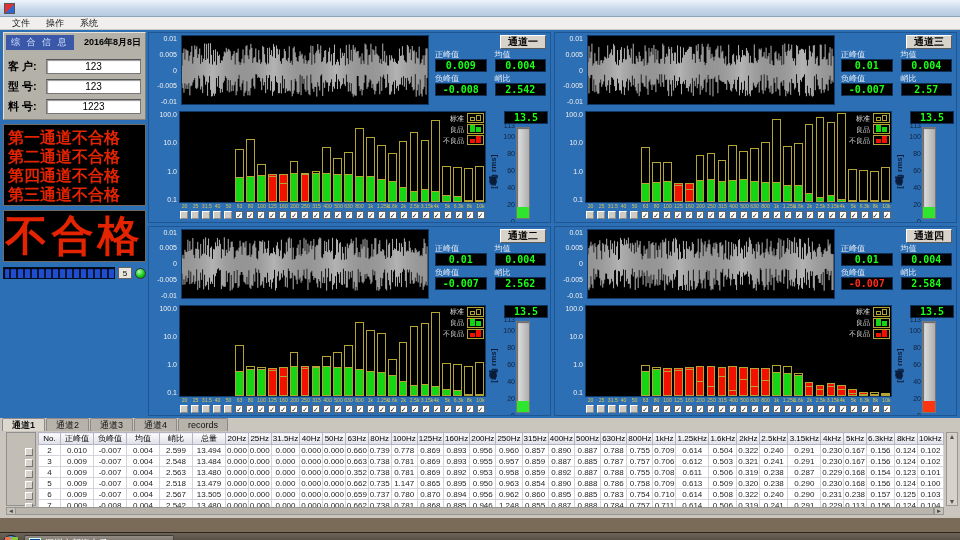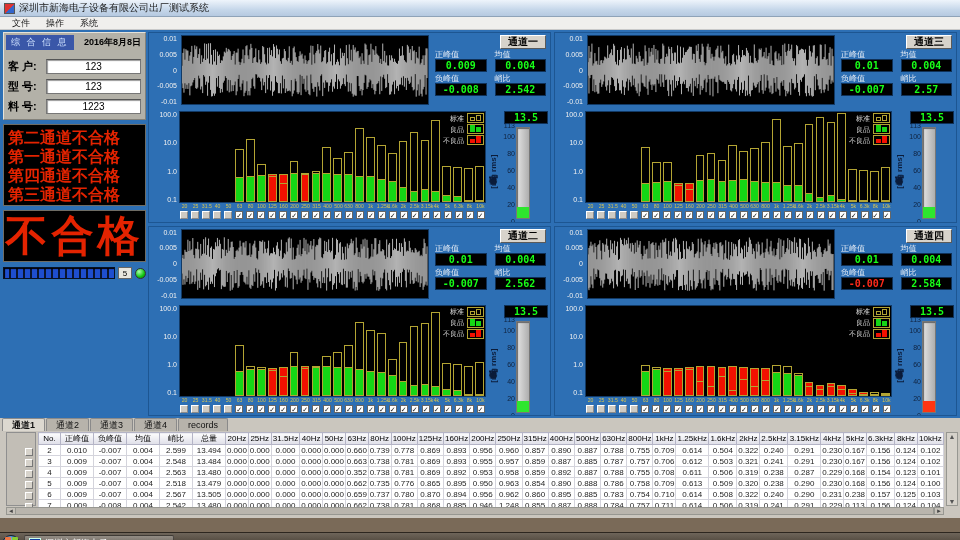--- a/index.html
+++ b/index.html
@@ -118,21 +118,20 @@
   .spk::before{content:"";position:absolute;left:-9px;top:-3px;width:3px;height:6px;background:#eee}
   .clock{text-align:right;font-size:8px;color:#fff;line-height:9px}
   .showdesk{width:7px;height:22px;border-left:1px solid #2c261f;background:linear-gradient(#7a7065,#564d42)}
 </style>
 </head>
 <body>
 
 <div class="app">
   <div class="titlebar">
     <span class="app-icon"></span>
-    <span class="title-text">深圳市新海电子设备有限公司出厂测试系统</span>
   </div>
   <div class="menubar">
       <span class="menu-item">文件</span>
       <span class="menu-item">操作</span>
       <span class="menu-item">系统</span>
     </div>
 
   <div class="main">
     <div class="sidebar">
       <div class="panel" style="height:88px">
@@ -149,22 +148,22 @@
               <span class="flabel">型 号:</span>
               <span class="fval">123</span>
             </div>
             <div class="frow">
               <span class="flabel">料 号:</span>
               <span class="fval">1223</span>
             </div>
           </div>
       </div>
       <div class="blackbox statuslines">
+          <div class="status-line">第一通道不合格</div>
           <div class="status-line">第二通道不合格</div>
-          <div class="status-line">第一通道不合格</div>
           <div class="status-line">第四通道不合格</div>
           <div class="status-line">第三通道不合格</div>
         </div>
       <div class="blackbox verdict">
         <span class="verdict-text">不合格</span>
       </div>
       <div class="progress-row">
         <div class="pbar"></div>
         <span class="pnum">5</span>
         <span class="led"></span>
@@ -1602,21 +1601,21 @@
               <td>0.004</td>
               <td>2.518</td>
               <td>13.479</td>
               <td>0.000</td>
               <td>0.000</td>
               <td>0.000</td>
               <td>0.000</td>
               <td>0.000</td>
               <td>0.662</td>
               <td>0.735</td>
-              <td>0.776</td>
+              <td>1.147</td>
               <td>0.865</td>
               <td>0.895</td>
               <td>0.950</td>
               <td>0.963</td>
               <td>0.854</td>
               <td>0.890</td>
               <td>0.888</td>
               <td>0.786</td>
               <td>0.758</td>
               <td>0.709</td>

